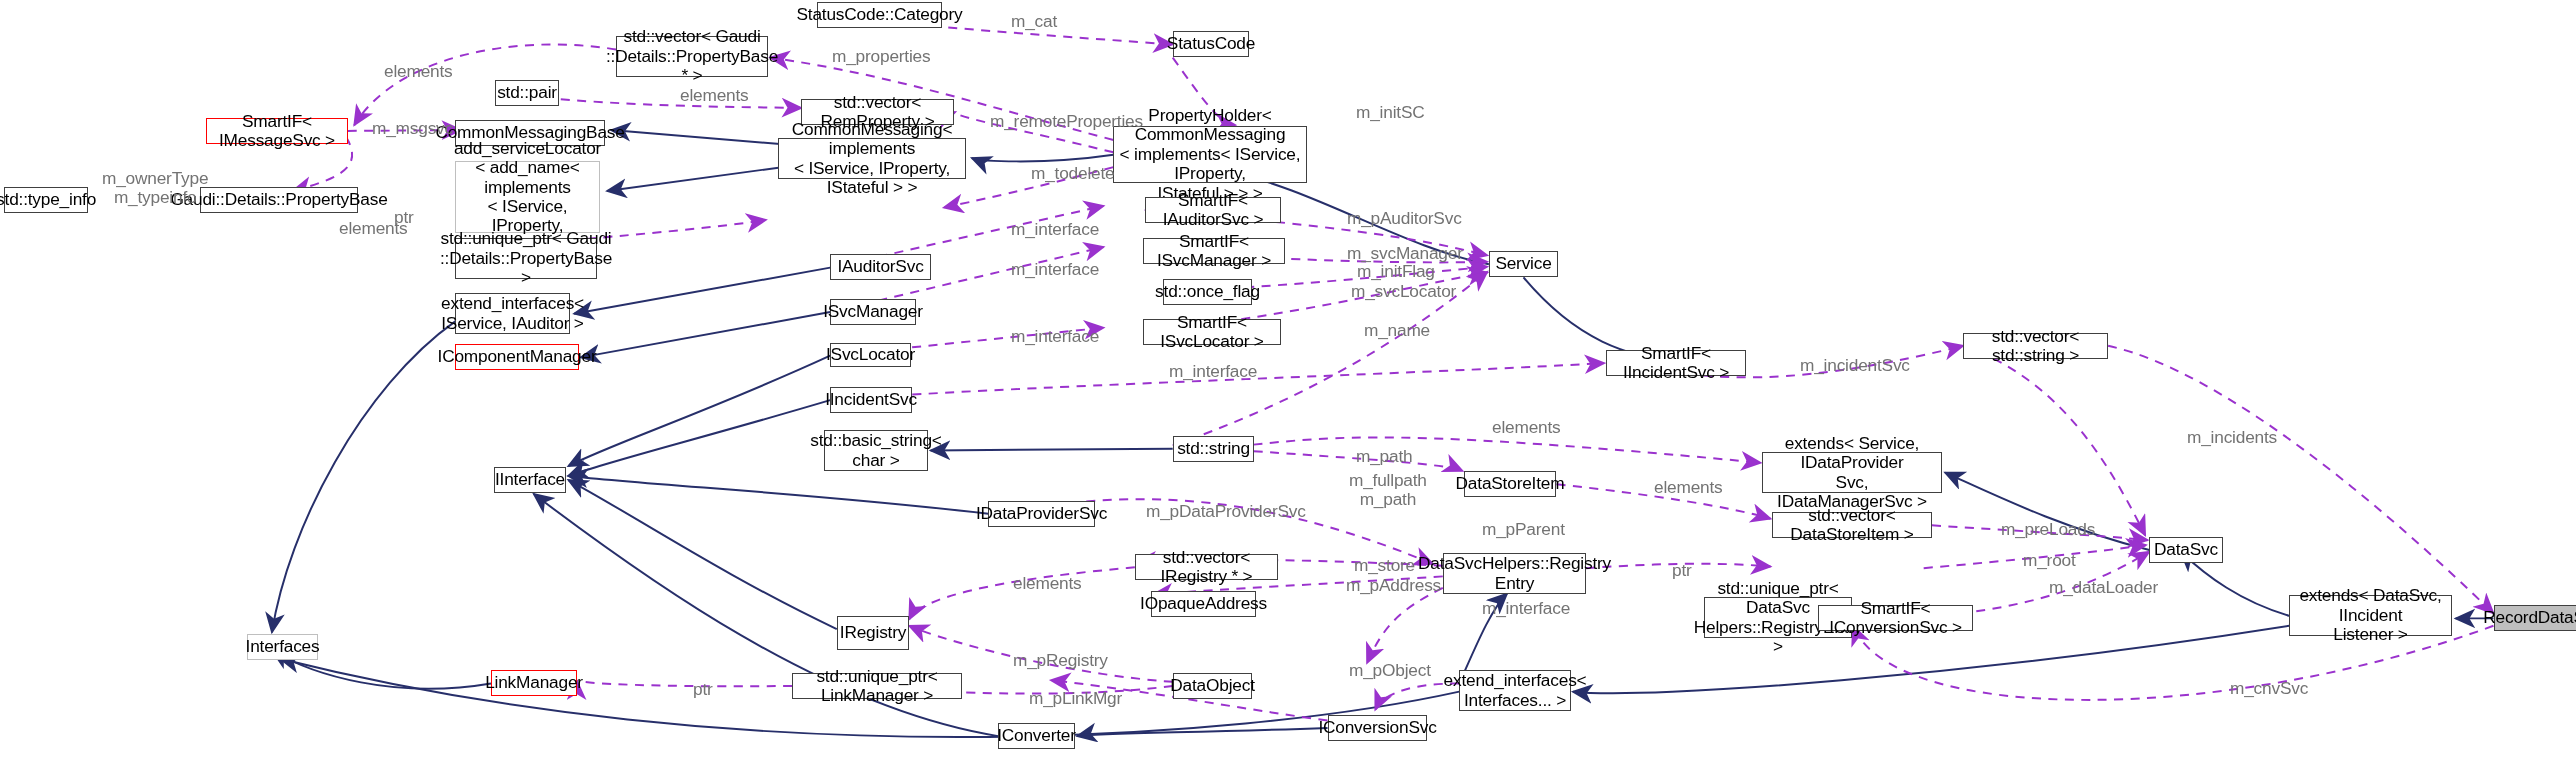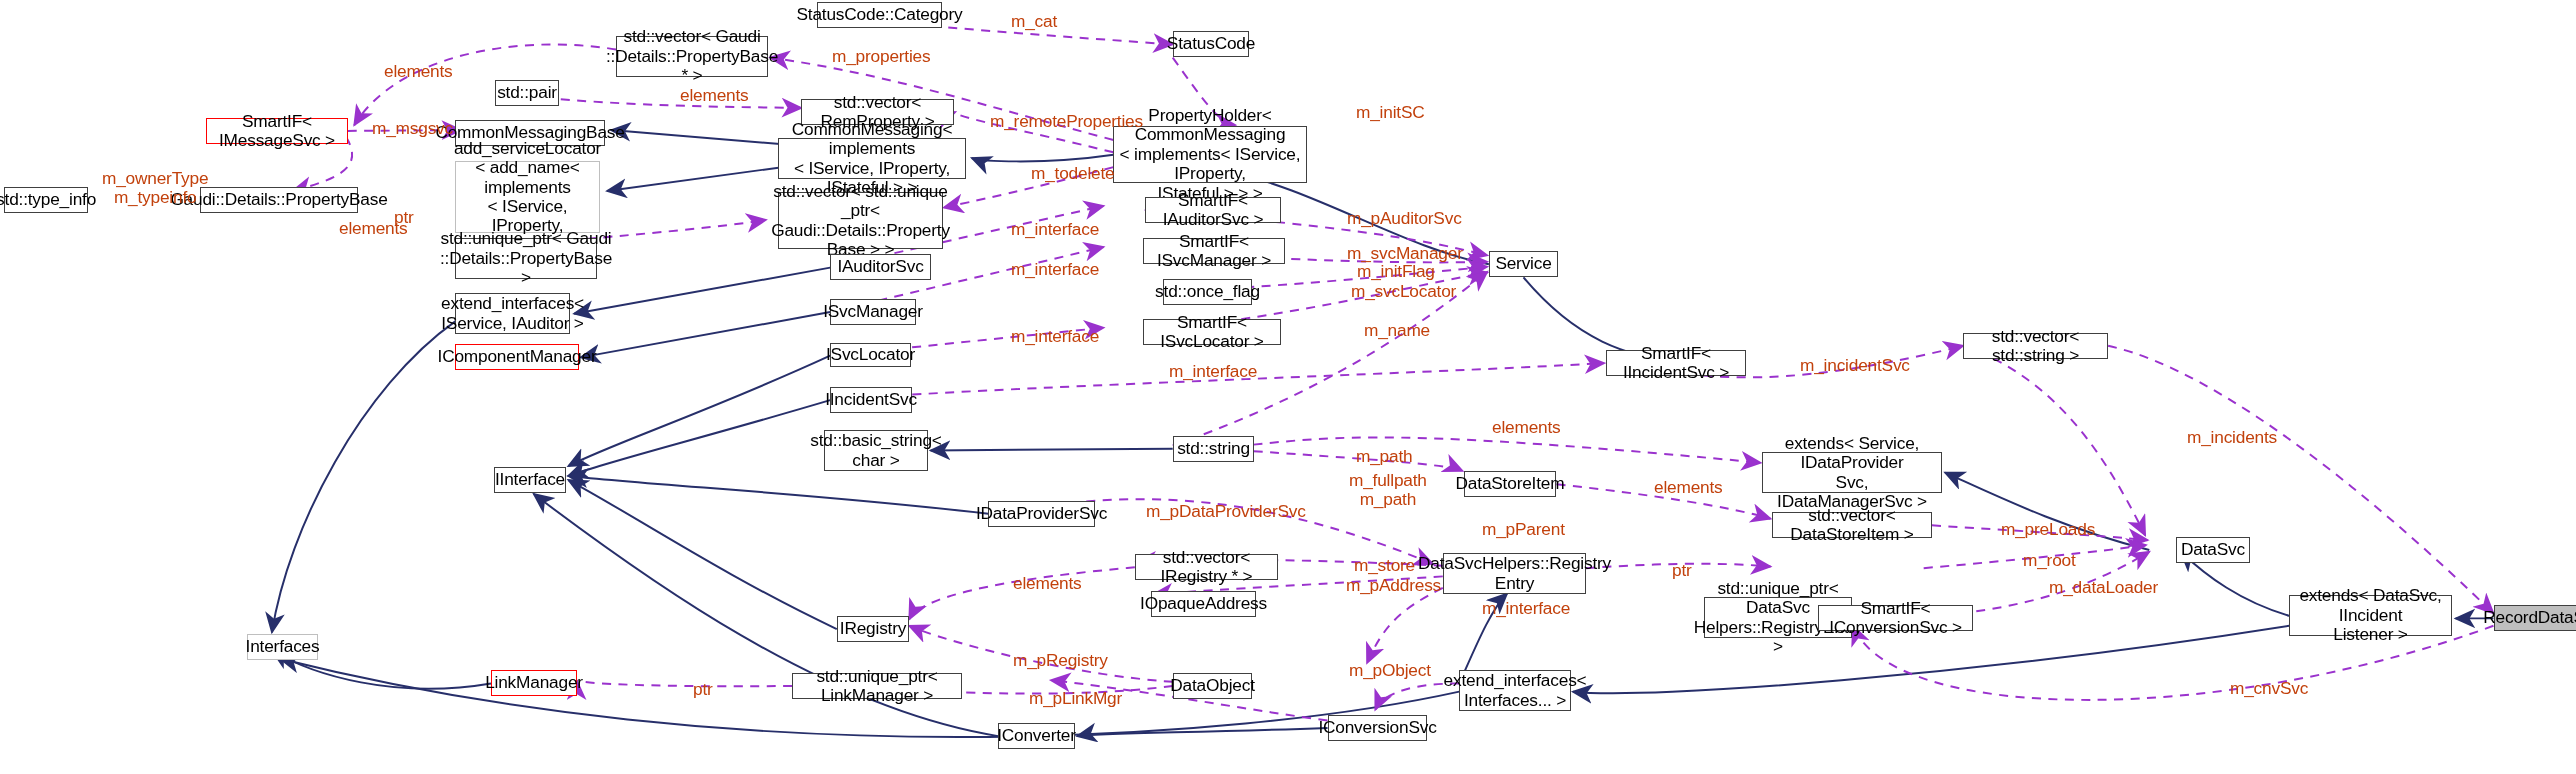--- a/index.html
+++ b/index.html
@@ -20,21 +20,21 @@
     padding:1.6px 5px;
     white-space:pre-line;
     letter-spacing:-0.2px;
   }
   .node.light{border-color:#bfbfbf;background:#ffffff;}
   .node.red{border-color:#ff0000;border-width:1.6px;color:#000;}
   .node.current{background:#bfbfbf;border-color:#404040;}
   .elabel{
     position:absolute;
     font-size:17.3px;
-    color:#c2410c;
+    color:#737373;
     white-space:pre-line;
     line-height:1.1;
     text-align:center;
     letter-spacing:-0.2px;
   }
 </style>
 </head>
 <body>
 
 <div id="canvas">
@@ -129,23 +129,20 @@
 &lt; implements&lt; IService, IProperty,
 IStateful &gt; &gt; &gt;</div>
     <div class="node" style="left: 778px; top: 138px; width: 188px; height: 41px;">CommonMessaging&lt; implements
 &lt; IService, IProperty, IStateful &gt; &gt;</div>
     <div class="node light" style="left: 455px; top: 161px; width: 145px; height: 72px;">add_serviceLocator
 &lt; add_name&lt; implements
 &lt; IService, IProperty,
 IStateful &gt; &gt; &gt;</div>
     <div class="node" style="left: 4.1px; top: 187px; width: 84px; height: 26px;">std::type_info</div>
     <div class="node" style="left: 200px; top: 187px; width: 158px; height: 26px;">Gaudi::Details::PropertyBase</div>
-    <div class="node" style="left: 778px; top: 192px; width: 165px; height: 57px;">std::vector&lt; std::unique
-_ptr&lt; Gaudi::Details::Property
-Base &gt; &gt;</div>
     <div class="node" style="left: 1145px; top: 197px; width: 136px; height: 26px;">SmartIF&lt; IAuditorSvc &gt;</div>
     <div class="node" style="left: 455px; top: 238px; width: 142px; height: 41px;">std::unique_ptr&lt; Gaudi
 ::Details::PropertyBase &gt;</div>
     <div class="node" style="left: 830px; top: 254px; width: 101px; height: 26px;">IAuditorSvc</div>
     <div class="node" style="left: 1143px; top: 238px; width: 142px; height: 26px;">SmartIF&lt; ISvcManager &gt;</div>
     <div class="node" style="left: 1489px; top: 251px; width: 69px; height: 26px;">Service</div>
     <div class="node" style="left: 455px; top: 293px; width: 115px; height: 41px;">extend_interfaces&lt;
 IService, IAuditor &gt;</div>
     <div class="node" style="left: 830px; top: 299px; width: 86px; height: 26px;">ISvcManager</div>
     <div class="node" style="left: 1163px; top: 279px; width: 89px; height: 26px;">std::once_flag</div>
@@ -157,29 +154,29 @@
     <div class="node" style="left: 830px; top: 387px; width: 82px; height: 26px;">IIncidentSvc</div>
     <div class="node" style="left: 824px; top: 430px; width: 104px; height: 41px;">std::basic_string&lt;
 char &gt;</div>
     <div class="node" style="left: 1173px; top: 436px; width: 81px; height: 26px;">std::string</div>
     <div class="node" style="left: 1762px; top: 452px; width: 180px; height: 41px;">extends&lt; Service, IDataProvider
 Svc, IDataManagerSvc &gt;</div>
     <div class="node" style="left: 494px; top: 467px; width: 72px; height: 26px;">IInterface</div>
     <div class="node" style="left: 1464px; top: 471px; width: 92px; height: 26px;">DataStoreItem</div>
     <div class="node" style="left: 988px; top: 501px; width: 107px; height: 26px;">IDataProviderSvc</div>
     <div class="node" style="left: 1772px; top: 512px; width: 160px; height: 26px;">std::vector&lt; DataStoreItem &gt;</div>
-    <div class="node" style="left: 2149px; top: 537px; width: 74px; height: 26px; margin-left: 27px;">DataSvc</div>
+    <div class="node" style="left: 2149px; top: 537px; width: 74px; height: 26px;">DataSvc</div>
     <div class="node" style="left: 1135px; top: 554px; width: 143px; height: 26px;">std::vector&lt; IRegistry * &gt;</div>
     <div class="node" style="left: 1443px; top: 553px; width: 143px; height: 41px;">DataSvcHelpers::Registry
 Entry</div>
     <div class="node" style="left: 1704px; top: 556px; width: 148px; height: 41px; margin-top: 41px;">std::unique_ptr&lt; DataSvc
 Helpers::RegistryEntry &gt;</div>
     <div class="node" style="left: 1151px; top: 591px; width: 105px; height: 26px;">IOpaqueAddress</div>
     <div class="node light" style="left: 247px; top: 634px; width: 71px; height: 26px;">Interfaces</div>
-    <div class="node" style="left: 837px; top: 616px; width: 72px; height: 26px;">IRegistry</div>
+    <div class="node" style="left: 837px; top: 616px; width: 72px; height: 34px;">IRegistry</div>
     <div class="node" style="left: 1772px; top: 605px; width: 155px; height: 26px; margin-left: 46px;">SmartIF&lt; IConversionSvc &gt;</div>
     <div class="node" style="left: 2289px; top: 595px; width: 163px; height: 41px;">extends&lt; DataSvc, IIncident
 Listener &gt;</div>
     <div class="node current" style="left: 2494px; top: 605px; width: 97px; height: 26px;">RecordDataSvc</div>
     <div class="node red" style="left: 491px; top: 670px; width: 86px; height: 26px;">LinkManager</div>
     <div class="node" style="left: 792px; top: 673px; width: 170px; height: 26px;">std::unique_ptr&lt; LinkManager &gt;</div>
     <div class="node" style="left: 1173px; top: 673px; width: 79px; height: 26px;">DataObject</div>
     <div class="node" style="left: 1459px; top: 670px; width: 112px; height: 41px;">extend_interfaces&lt;
 Interfaces... &gt;</div>
     <div class="node" style="left: 1328px; top: 715px; width: 99px; height: 26px;">IConversionSvc</div>

